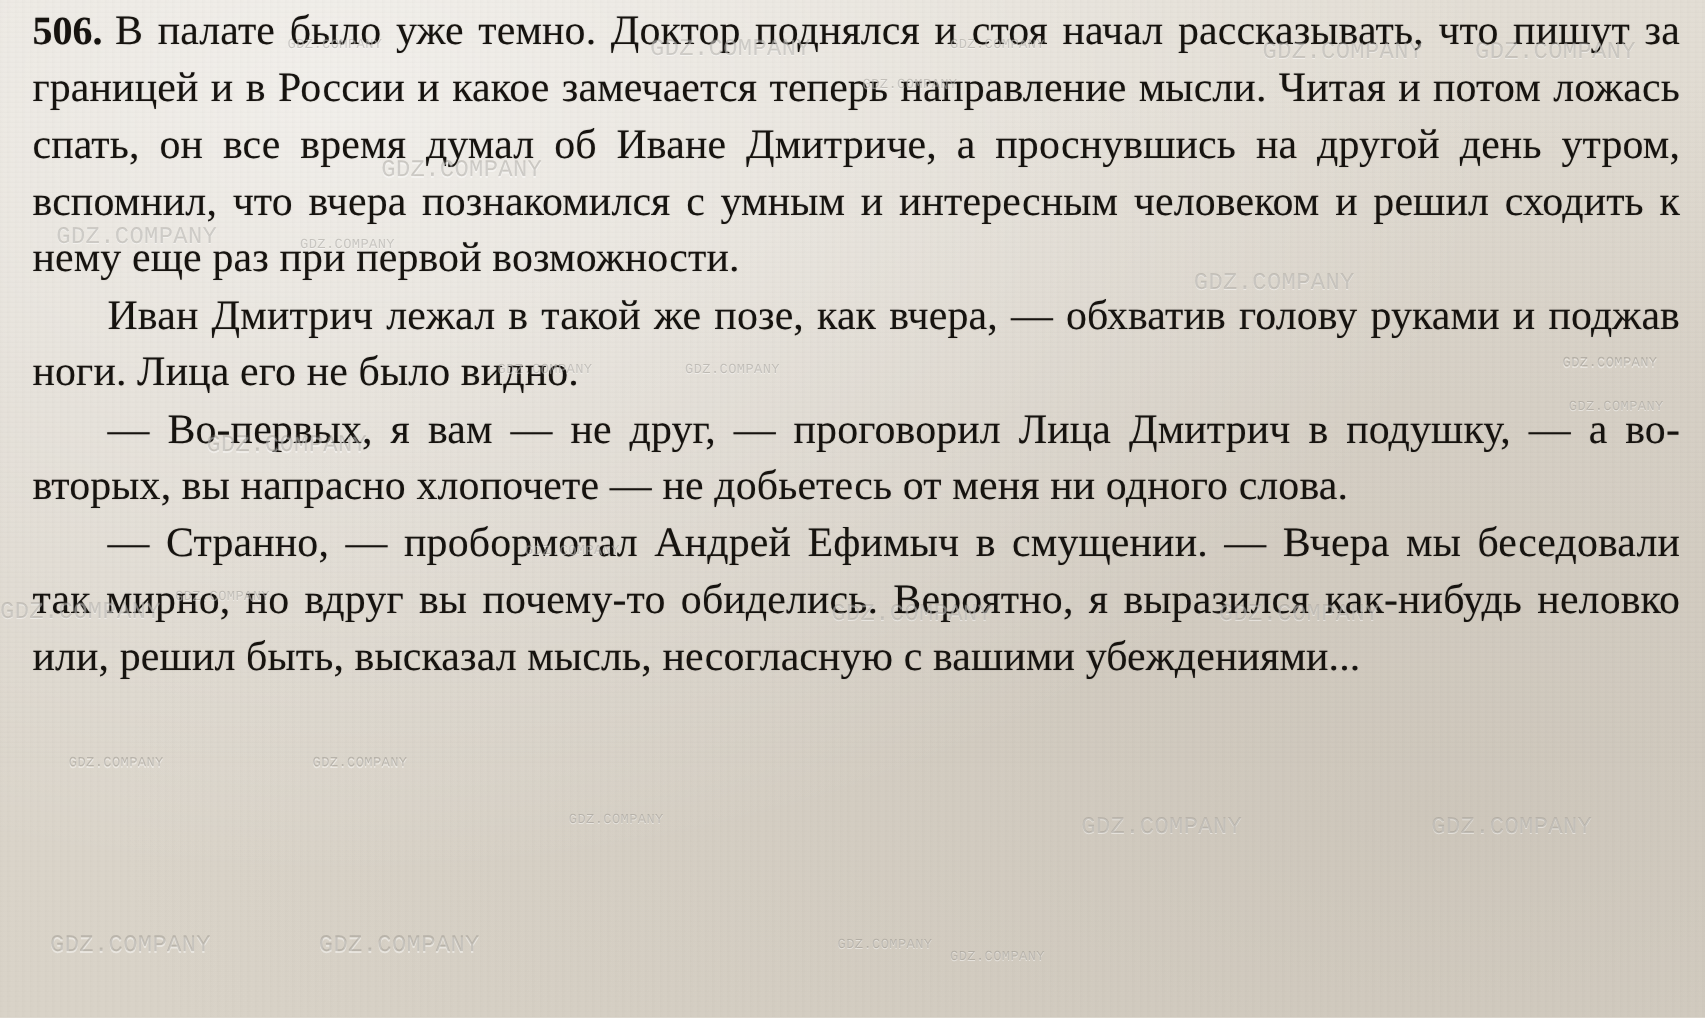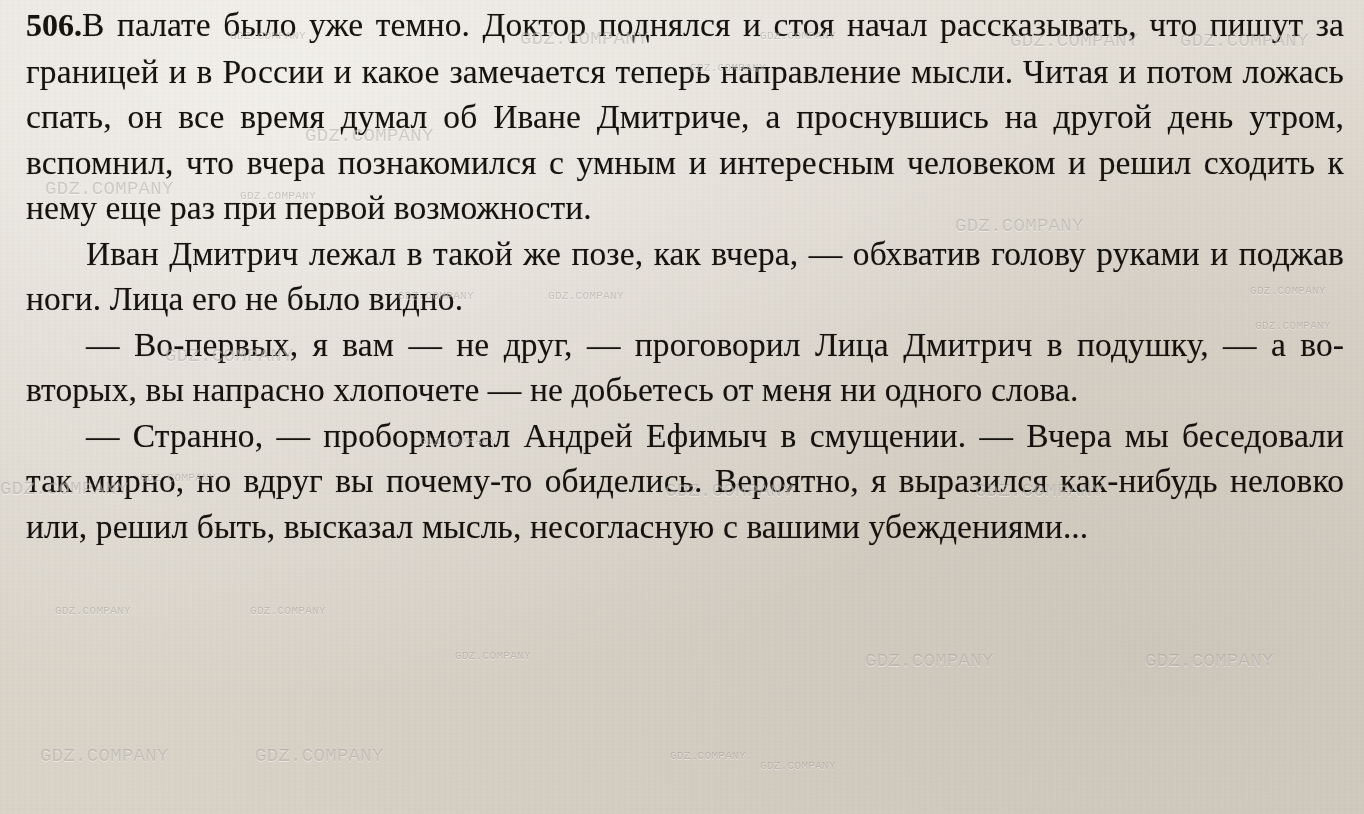--- a/index.html
+++ b/index.html
@@ -50,20 +50,21 @@
     text-align: justify;
     text-shadow: 0 0 1px rgba(0,0,0,0.28);
   }
   .para.first {
     text-indent: 0;
   }
   .ex-num {
     font-weight: bold;
     font-size: 32px;
     letter-spacing: 0px;
+    margin-right: 10px;
   }
   
   .wm-layer {
     position: absolute;
     inset: 0;
     pointer-events: none;
   }
   .wm {
     position: absolute;
     color: rgba(120,116,110,0.30);

